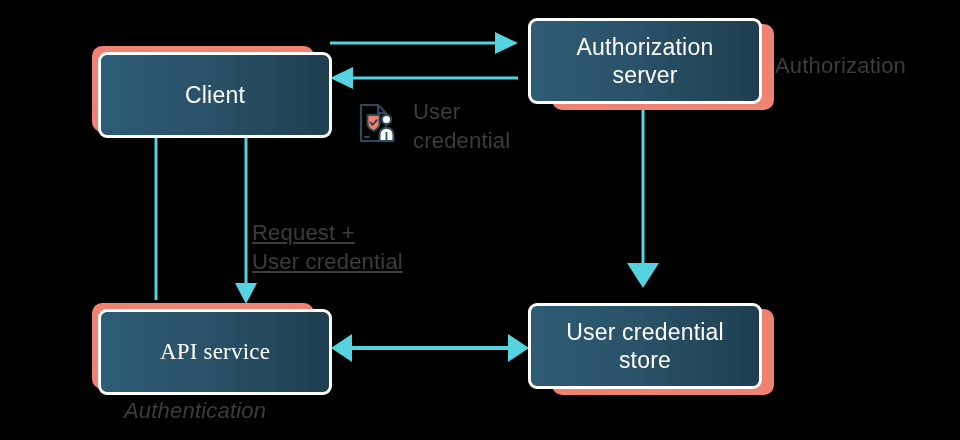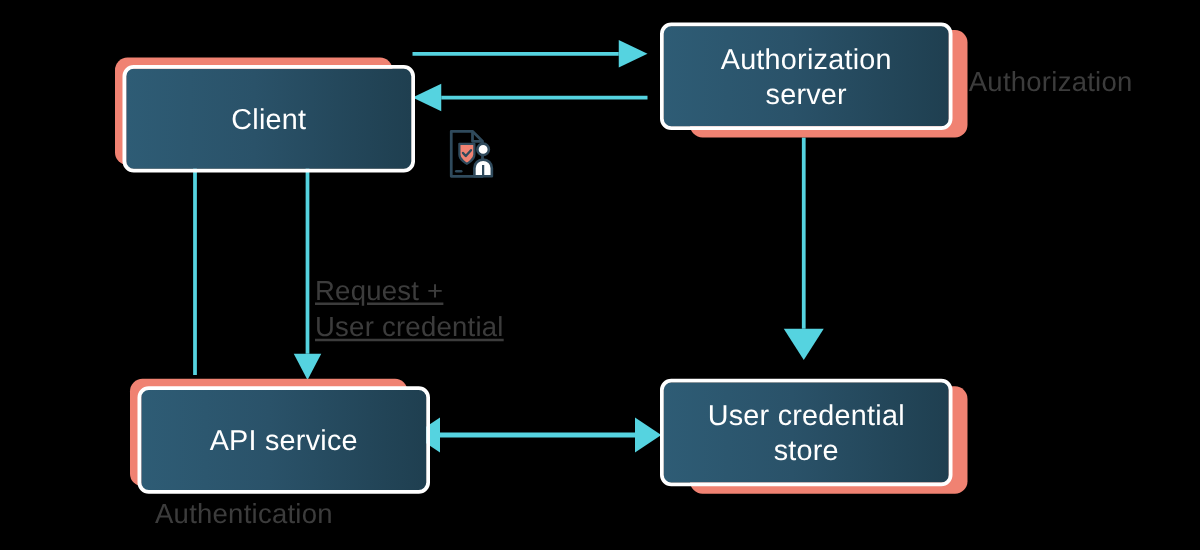--- a/index.html
+++ b/index.html
@@ -117,54 +117,56 @@
   </div>
 
   <div class="node" style="left:528px; top:18px; width:240px; height:92px;">
     <div class="node-shadow" style="left:24px; top:6px; width:222px; height:86px;"></div>
     <div class="node-body" style="left:0px; top:0px; width:234px; height:86px;">
       <span class="node-label">Authorization
 server</span>
     </div>
   </div>
 
-  <div class="node" style="left:104px; top:303px; width:240px; height:72px;">
+  <div class="node" style="left:92px; top:303px; width:240px; height:72px;font-family:Liberation Serif, serif;">
     <div class="node-shadow" style="left:0px; top:0px; width:222px; height:86px;"></div>
     <div class="node-body" style="left:6px; top:6px; width:234px; height:86px;">
       <span class="node-label">API service</span>
     </div>
   </div>
 
   <div class="node" style="left:528px; top:303px; width:240px; height:92px;">
     <div class="node-shadow" style="left:24px; top:6px; width:222px; height:86px;"></div>
     <div class="node-body" style="left:0px; top:0px; width:234px; height:86px;">
       <span class="node-label">User credential
 store</span>
     </div>
   </div>
 
   <div class="ann" style="left:775px; top:52px;">Authorization</div>
 
-  <div class="ann" style="left:124px; top:397px;">Authentication</div>
+  <div class="ann" style="left:124px; top:397px;font-style:italic;">Authentication</div>
 
   <div class="icon-wrap" style="left:358px; top:102px; width:40px; height:42px;">
     <svg width="40" height="42" viewBox="0 0 40 42" xmlns="http://www.w3.org/2000/svg">
 
       <path d="M3 3 h17 l8 8 v28 h-25 z" fill="none" stroke="#2f4a5c" stroke-width="2.2" stroke-linejoin="round"></path>
       <path d="M20 3 v8 h8" fill="none" stroke="#2f4a5c" stroke-width="2.2" stroke-linejoin="round"></path>
 
       <path d="M9.5 13 h12 v8.5 c0 4.5 -6 7.5 -6 7.5 c0 0 -6 -3 -6 -7.5 z" fill="#f08272" stroke="#2f4a5c" stroke-width="1.8" stroke-linejoin="round"></path>
       <path d="M12.4 20.4 l2.2 2.4 l4.2 -4.6" fill="none" stroke="#2f4a5c" stroke-width="1.9" stroke-linecap="round" stroke-linejoin="round"></path>
 
       <circle cx="28.5" cy="17.5" r="4.6" fill="#ffffff" stroke="#2f4a5c" stroke-width="2.1"></circle>
 
       <path d="M21.5 39 v-6.5 c0 -4 3.2 -6.8 7 -6.8 c3.8 0 7 2.8 7 6.8 v6.5 z" fill="#ffffff" stroke="#2f4a5c" stroke-width="2.1" stroke-linejoin="round"></path>
       <line x1="28.5" y1="30" x2="28.5" y2="39" stroke="#2f4a5c" stroke-width="1.8"></line>
 
       <line x1="7" y1="35" x2="11" y2="35" stroke="#2f4a5c" stroke-width="2" stroke-linecap="round"></line>
     </svg>
   </div>
 
+  <div class="ann" style="left:413px; top:98px;">User
+credential</div>
 
   <div class="ann" style="left:252px; top:219px;text-decoration:underline;">Request +
 User credential</div>
 
 </div>
 
 </body></html>

